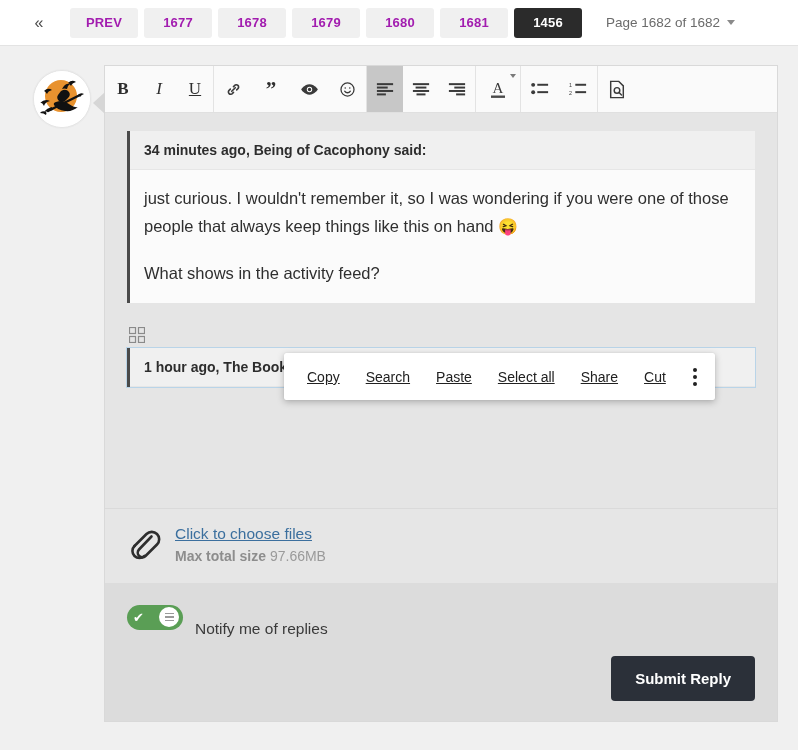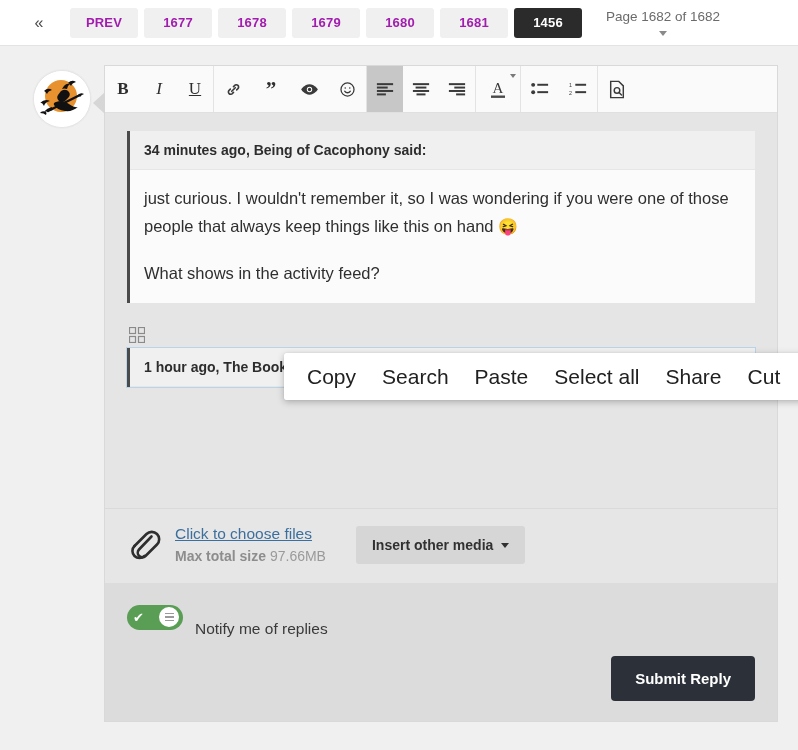--- a/index.html
+++ b/index.html
@@ -56,21 +56,20 @@
   }
   .page-indicator {
     font-size: 13.5px;
     color: #6b6b6b;
     margin-left: 18px;
     display: flex;
     align-items: center;
     gap: 7px;
     cursor: pointer;
     user-select: none;
-    flex-direction: column;
   }
   .page-indicator .caret {
     width: 0; height: 0;
     border-left: 4.5px solid transparent;
     border-right: 4.5px solid transparent;
     border-top: 5px solid #8a8a8a;
     display: inline-block;
   }
 
   
@@ -254,26 +253,27 @@
     background: #ffffff;
     box-shadow: 0 2px 7px rgba(0,0,0,.26), 0 0 1px rgba(0,0,0,.18);
     border-radius: 2px;
     display: flex;
     align-items: center;
     height: 47px;
     padding: 0 6px 0 10px;
     z-index: 20;
   }
   .ctx-item {
-    font-size: 21px;
+    font-size: 14px;
     color: #212121;
     padding: 0 13px;
     cursor: pointer;
     user-select: none;
     white-space: nowrap;
+    text-decoration: underline;
   }
   .ctx-more {
     padding: 0 12px 0 14px;
     display: flex;
     flex-direction: column;
     gap: 3px;
     cursor: pointer;
   }
   .ctx-more i {
     display: block;
@@ -609,24 +609,20 @@
       <span class="clip-icon">
         <svg width="34" height="36" viewBox="0 0 34 36" fill="none" stroke="#2e2e2e" stroke-width="2.6" stroke-linecap="round">
           <path d="M24.5 11.5L12 24.5a4.6 4.6 0 006.5 6.5L30 19.5a7.4 7.4 0 10-10.5-10.5L7.5 21"></path>
           <path d="M7.5 21a7 7 0 0010 10"></path>
         </svg>
       </span>
       <div class="attach-texts">
         <span class="attach-link">Click to choose files</span>
         <span class="attach-max"><span>Max total size </span><span class="sz">97.66MB</span></span>
       </div>
-      <div class="media-btn">
-        <span>Insert other media</span>
-        <span class="caret"></span>
-      </div>
     </div>
 
     <div class="footer">
       <div class="notify-row">
         <div class="toggle">
           <span class="check">✔</span>
           <span class="knob">
               <i></i>
               <i></i>
               <i></i>

